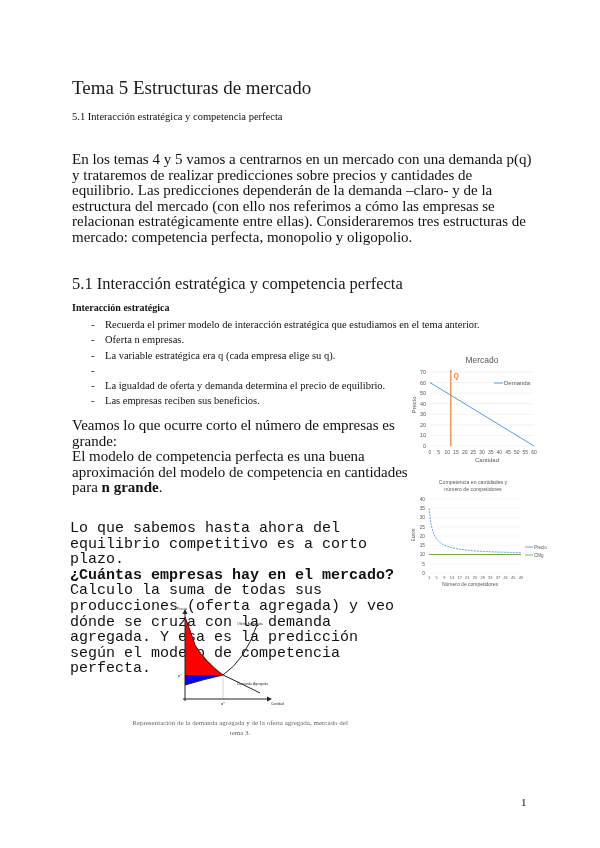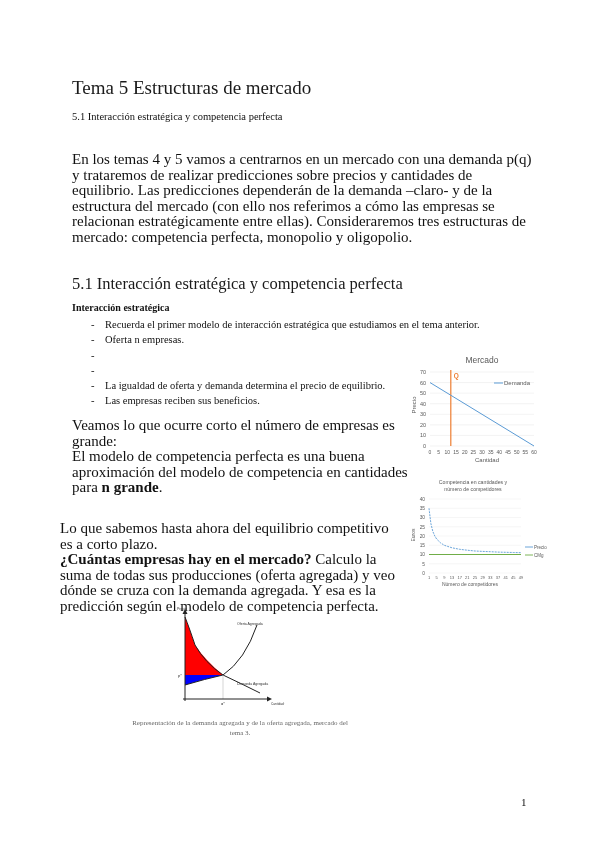--- a/index.html
+++ b/index.html
@@ -8,21 +8,21 @@
   .title { left: 72px; top: 72px; font-size: 19px; line-height: 32px; color: #1a1a1a; white-space: nowrap; }
   .toc { left: 72px; top: 110px; font-size: 10.5px; line-height: 14px; }
   .para { font-size: 15px; line-height: 15.6px; }
   .intro { left: 72px; top: 152px; width: 465px; }
   .h2 { left: 72px; top: 274px; font-size: 16.5px; line-height: 20px; color: #1a1a1a; white-space: nowrap; }
   .h3 { left: 72px; top: 302px; font-size: 10px; font-weight: bold; }
   .bullets { left: 72px; top: 317px; margin: 0; padding: 0; list-style: none; font-size: 10.5px; line-height: 15.3px; }
   .bullets li { display: flex; }
   .bullets .dash { width: 33px; padding-left: 19px; box-sizing: border-box; }
   .p2 { left: 72px; top: 418px; width: 340px; }
-  .p3 { left: 60px; top: 521px; width: 335px; }
+  .p3 { left: 70px; top: 521px; width: 335px; font-family: Liberation Mono, monospace; }
   b { font-weight: bold; text-align: center; }
   .chart1 { left: 410px; top: 350px; width: 130px; height: 115px; }
   .chart2 { left: 405px; top: 475px; width: 145px; height: 115px; }
   .fig3 { left: 175px; top: 605px; width: 110px; height: 100px; }
   .caption { left: 130px; top: 710px; width: 220px; text-align: center; font-size: 7px; line-height: 10px; color: #666; margin-top: 8px; }
   .pagenum { left: 521px; top: 796px; font-size: 11px; }
   svg text { font-family: "Liberation Sans", sans-serif; }
 </style>
 </head>
 <body>
@@ -42,20 +42,21 @@
   <li>
       <span class="dash">-</span>
       <span>Recuerda el primer modelo de interacción estratégica que estudiamos en el tema anterior.</span>
     </li>
   <li>
       <span class="dash">-</span>
       <span>Oferta n empresas.</span>
     </li>
   <li>
       <span class="dash">-</span>
+      <span>La variable estratégica era q (cada empresa elige su q).</span>
     </li>
   <li>
       <span class="dash">-</span>
     </li>
   <li>
       <span class="dash">-</span>
       <span>La igualdad de oferta y demanda determina el precio de equilibrio.</span>
     </li>
   <li>
       <span class="dash">-</span>

